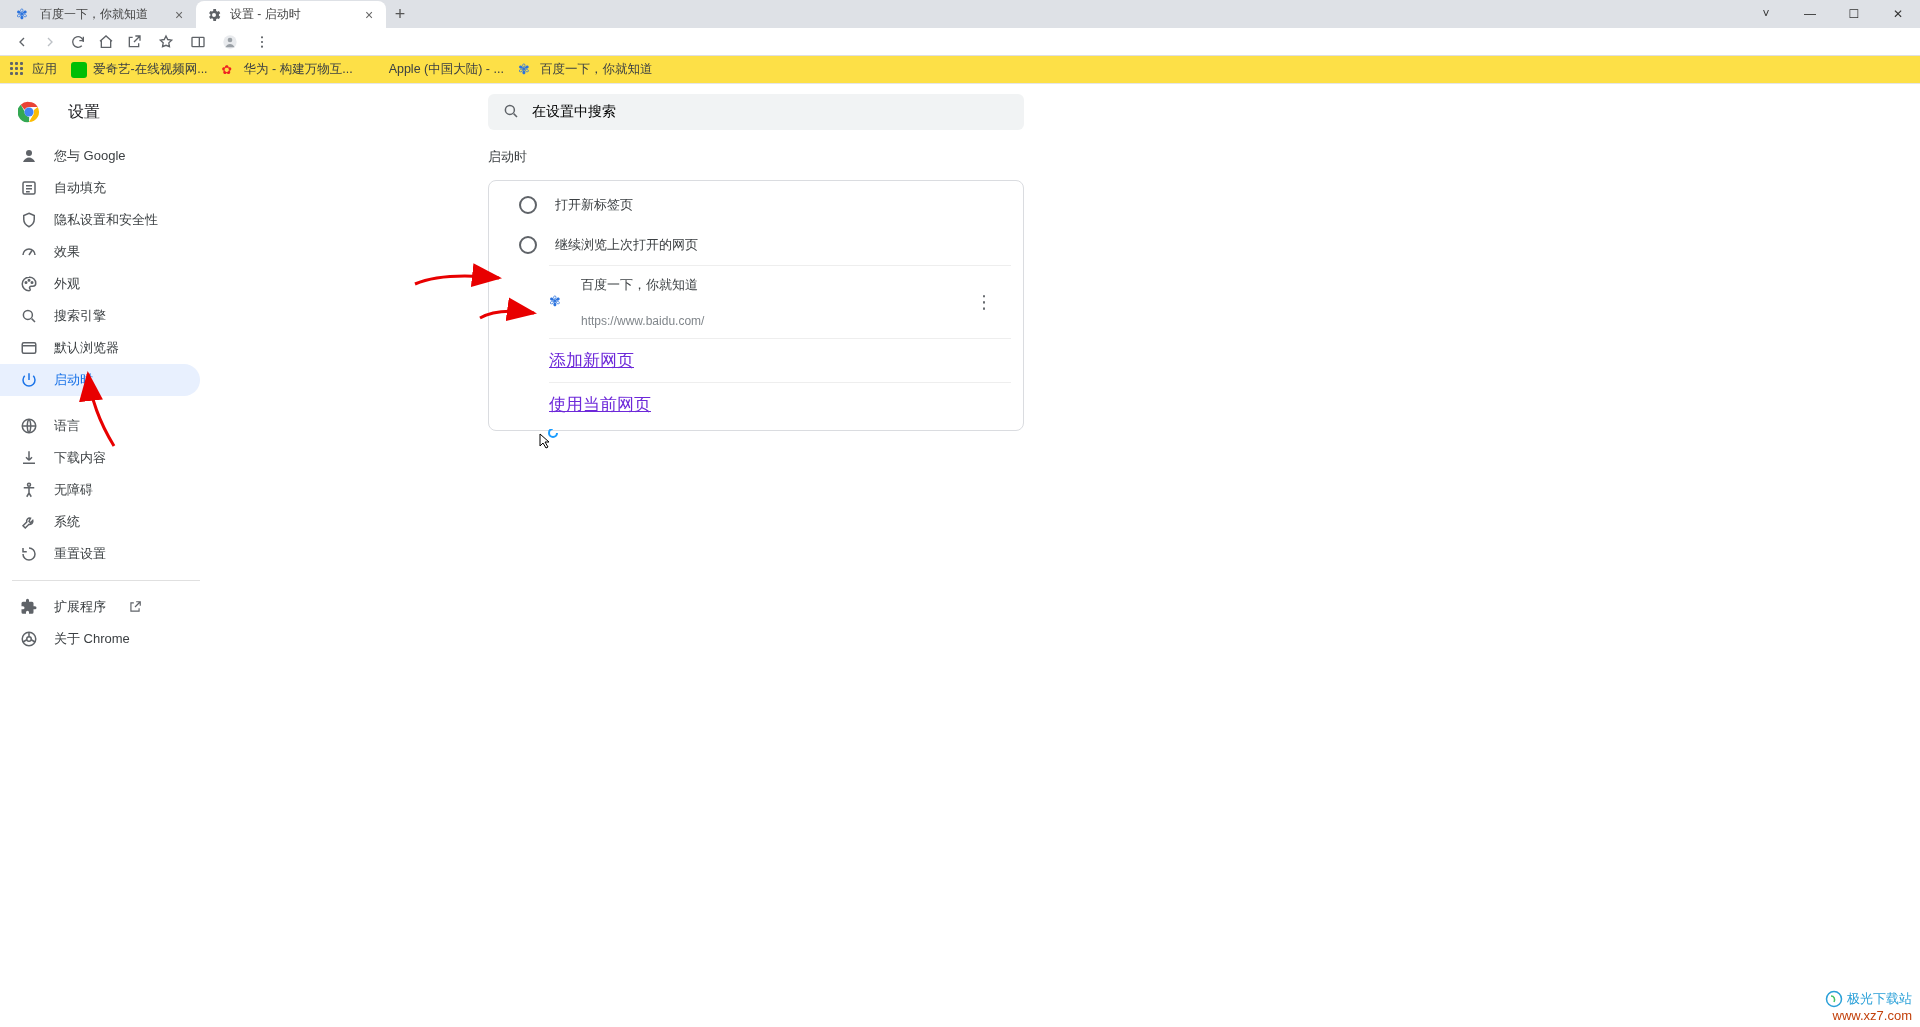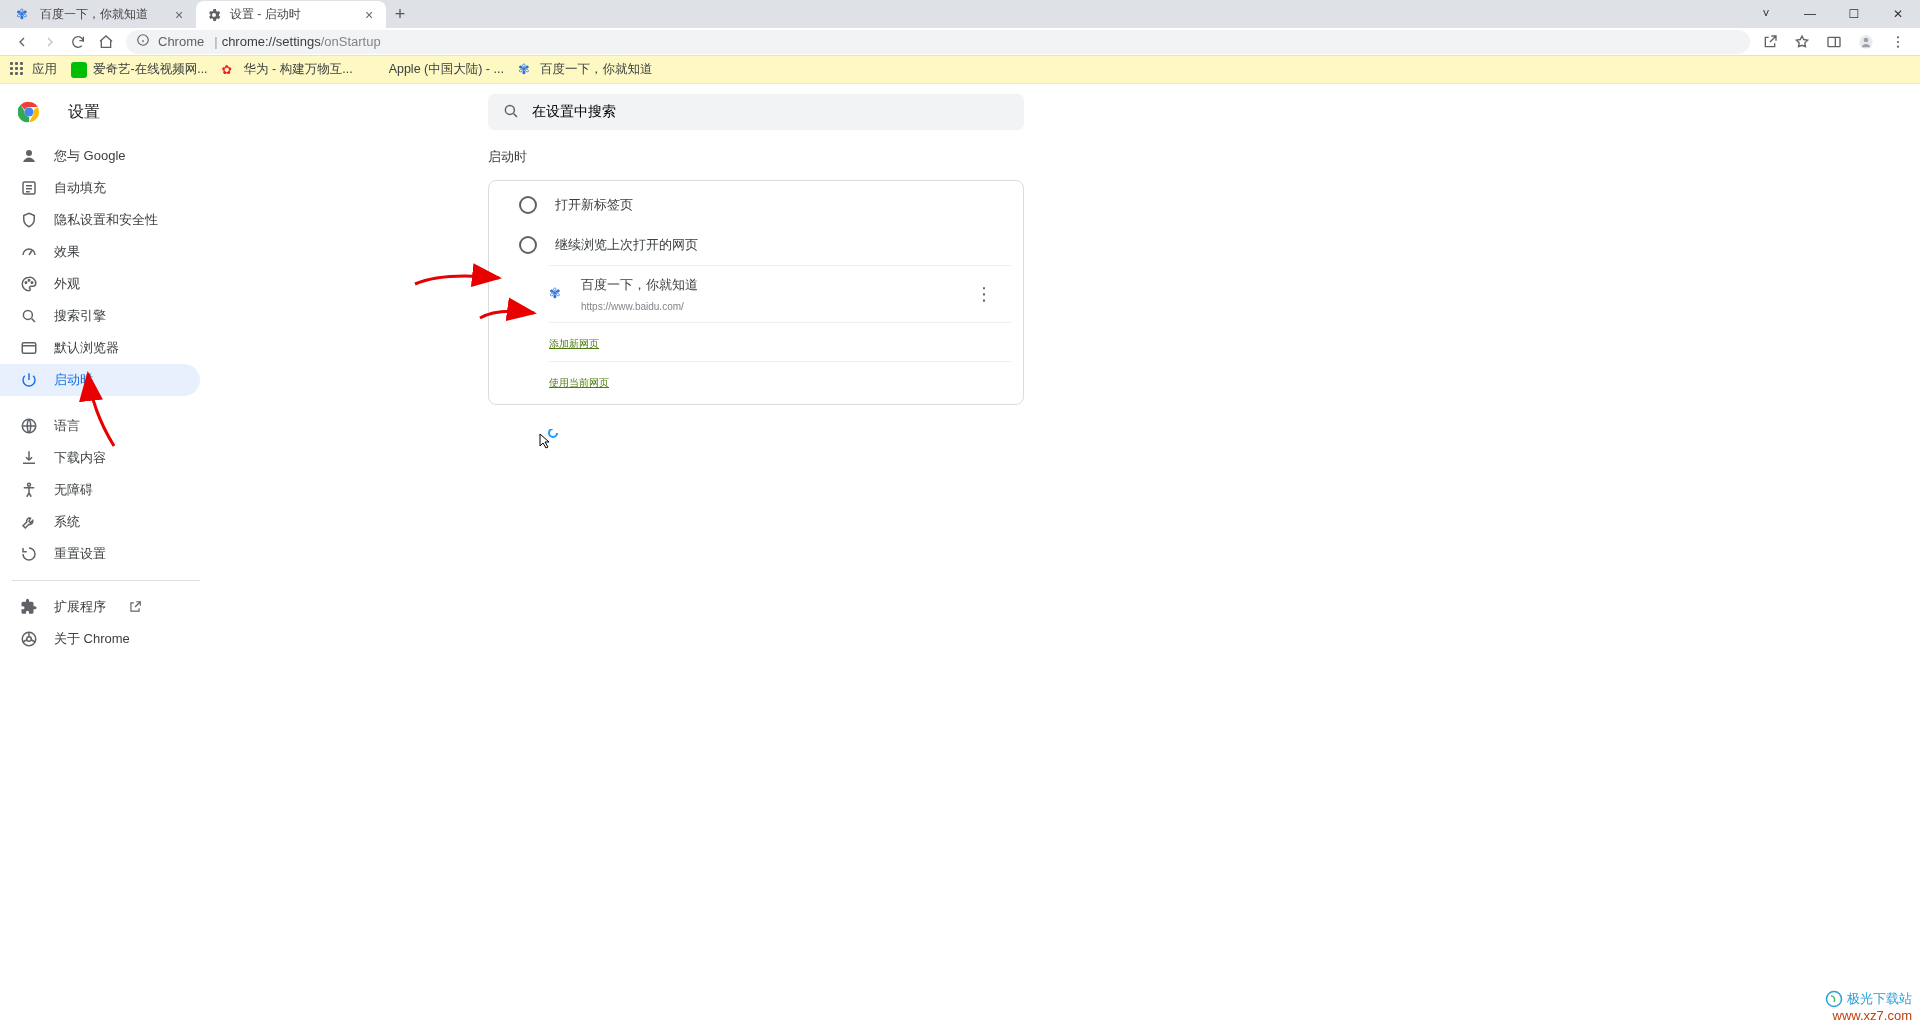--- a/index.html
+++ b/index.html
@@ -22,21 +22,21 @@
 .tbtn { width: 28px; height: 28px; display: flex; align-items: center; justify-content: center; color: #5f6368; cursor: pointer; }
 .tbtn svg { width: 16px; height: 16px; }
 .omnibox { flex: 1; height: 24px; background: #f1f3f4; border-radius: 12px; display: flex; align-items: center; padding: 0 10px; margin: 0 6px; font-size: 13px; color: #3c4043; }
 .omnibox .site-label { color: #5f6368; margin-right: 6px; }
 .omnibox .divider { color: #9aa0a6; margin: 0 4px; }
 .omnibox .url-main { color: #3c4043; }
 .omnibox .url-rest { color: #80868b; }
 .right-icons { display: flex; align-items: center; gap: 4px; }
 
 
-.bookmarks { height: 28px; background: #fef9c3; display: flex; align-items: center; padding: 0 10px; border-bottom: 1px solid #e6e6e6; font-size: 12.5px; color: #3c4043; gap: 14px; }
+.bookmarks { height: 28px; background: #fde047; display: flex; align-items: center; padding: 0 10px; border-bottom: 1px solid #e6e6e6; font-size: 12.5px; color: #3c4043; gap: 14px; }
 .bk { display: flex; align-items: center; gap: 6px; cursor: pointer; }
 .bk .bicon { width: 16px; height: 16px; flex-shrink: 0; }
 .header-row { position: absolute; top: 84px; left: 0; right: 0; height: 56px; display: flex; align-items: center; }
 .app-title-wrap { display: flex; align-items: center; padding-left: 18px; gap: 28px; }
 .chrome-logo { width: 22px; height: 22px; }
 .app-title { font-size: 16px; color: #202124; }
 .search-wrap { position: absolute; left: 488px; top: 10px; width: 536px; height: 36px; background: #f1f3f4; border-radius: 6px; display: flex; align-items: center; padding: 0 14px; color: #5f6368; font-size: 14px; gap: 12px; }
 
 
 .sidebar { position: absolute; top: 140px; left: 0; width: 200px; }
@@ -55,24 +55,24 @@
 .radio-row { display: flex; align-items: center; height: 40px; padding: 0 18px; cursor: pointer; }
 .radio { width: 18px; height: 18px; border: 2px solid #5f6368; border-radius: 50%; margin-right: 18px; flex-shrink:0; position: relative; }
 .radio.checked { border-color: #1a73e8; }
 .radio.checked::after { content:""; position:absolute; left:3px; top:3px; width:8px; height:8px; border-radius:50%; background:#1a73e8; }
 .radio-label { font-size: 13px; color: #3c4043; }
 .sub { margin-left: 48px; border-top: 1px solid #eee; }
 .site-row { display: flex; align-items: center; padding: 10px 18px 10px 0; position: relative; }
 .site-fav { width: 16px; height: 16px; margin-right: 16px; margin-left: 0; }
 .site-info { flex: 1; }
 .site-name { font-size: 13px; color: #3c4043; }
-.site-url { font-size: 10px; color: #80868b; margin-top: 7px; }
+.site-url { font-size: 12px; color: #80868b; margin-top: 20px; }
 .site-menu { width: 18px; color: #5f6368; font-size: 18px; text-align:center; cursor:pointer; padding-right: 4px; }
 .link-row { padding: 10px 0; border-top: 1px solid #eee; }
-.link-row a { font-size: 10px; color: #4d7c0f; cursor: pointer; text-decoration: underline; }
+.link-row a { font-size: 17px; color: #6d28d9; cursor: pointer; text-decoration: underline; }
 
 
 .arrow { position: absolute; pointer-events: none; }
 .arrow svg { overflow: visible; }
 
 
 .cursor { position: absolute; left: 539px; top: 429px; pointer-events:none; }
 
 
 .watermark { position:absolute; right: 8px; bottom: 4px; text-align:right; font-size: 13px; }
@@ -128,32 +128,20 @@
   <div class="tbtn">
       <svg viewBox="0 0 24 24" fill="none" stroke="#5f6368" stroke-width="2">
         <path d="M20 12a8 8 0 10-2.3 5.6M20 4v6h-6"></path>
       </svg>
     </div>
   <div class="tbtn">
       <svg viewBox="0 0 24 24" fill="none" stroke="#5f6368" stroke-width="2">
         <path d="M3 11l9-8 9 8M5 10v10h14V10"></path>
       </svg>
     </div>
-  <div class="omnibox">
-    <span style="margin-right:8px;">
-      <svg width="14" height="14" viewBox="0 0 24 24" fill="none" stroke="#5f6368" stroke-width="2">
-          <circle cx="12" cy="12" r="9"></circle>
-          <path d="M12 8v0M12 12v4"></path>
-        </svg>
-    </span>
-    <span class="site-label">Chrome</span>
-    <span class="divider">|</span>
-    <span class="url-main">chrome://settings</span>
-      <span class="url-rest">/onStartup</span>
-  </div>
   <div class="right-icons">
     <div class="tbtn">
         <svg viewBox="0 0 24 24" fill="none" stroke="#5f6368" stroke-width="2">
           <path d="M14 3h7v7M21 3l-9 9M10 5H5v14h14v-5"></path>
         </svg>
       </div>
     <div class="tbtn">
         <svg viewBox="0 0 24 24" fill="none" stroke="#5f6368" stroke-width="2">
           <path d="M12 3l2.6 5.3 5.9.9-4.3 4.1 1 5.8L12 16.9 6.8 19l1-5.8L3.5 9.2l5.9-.9z"></path>
         </svg>

